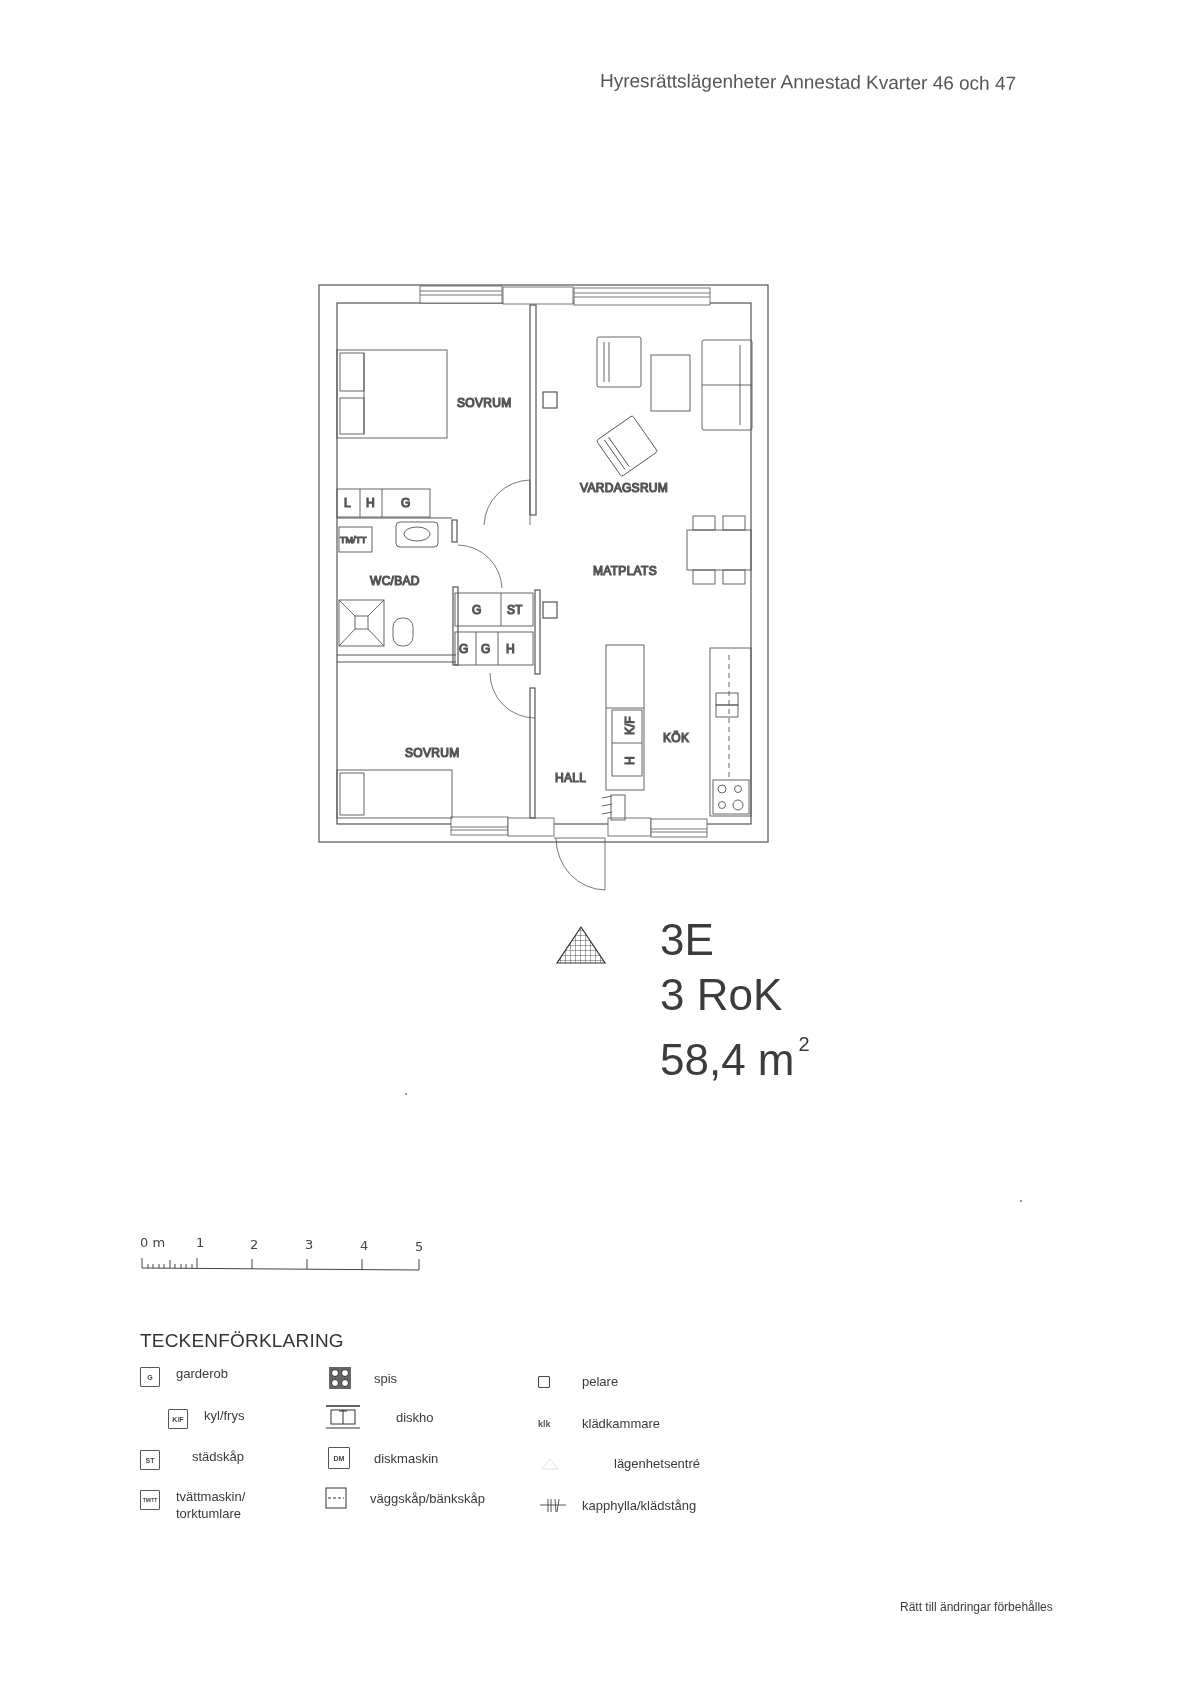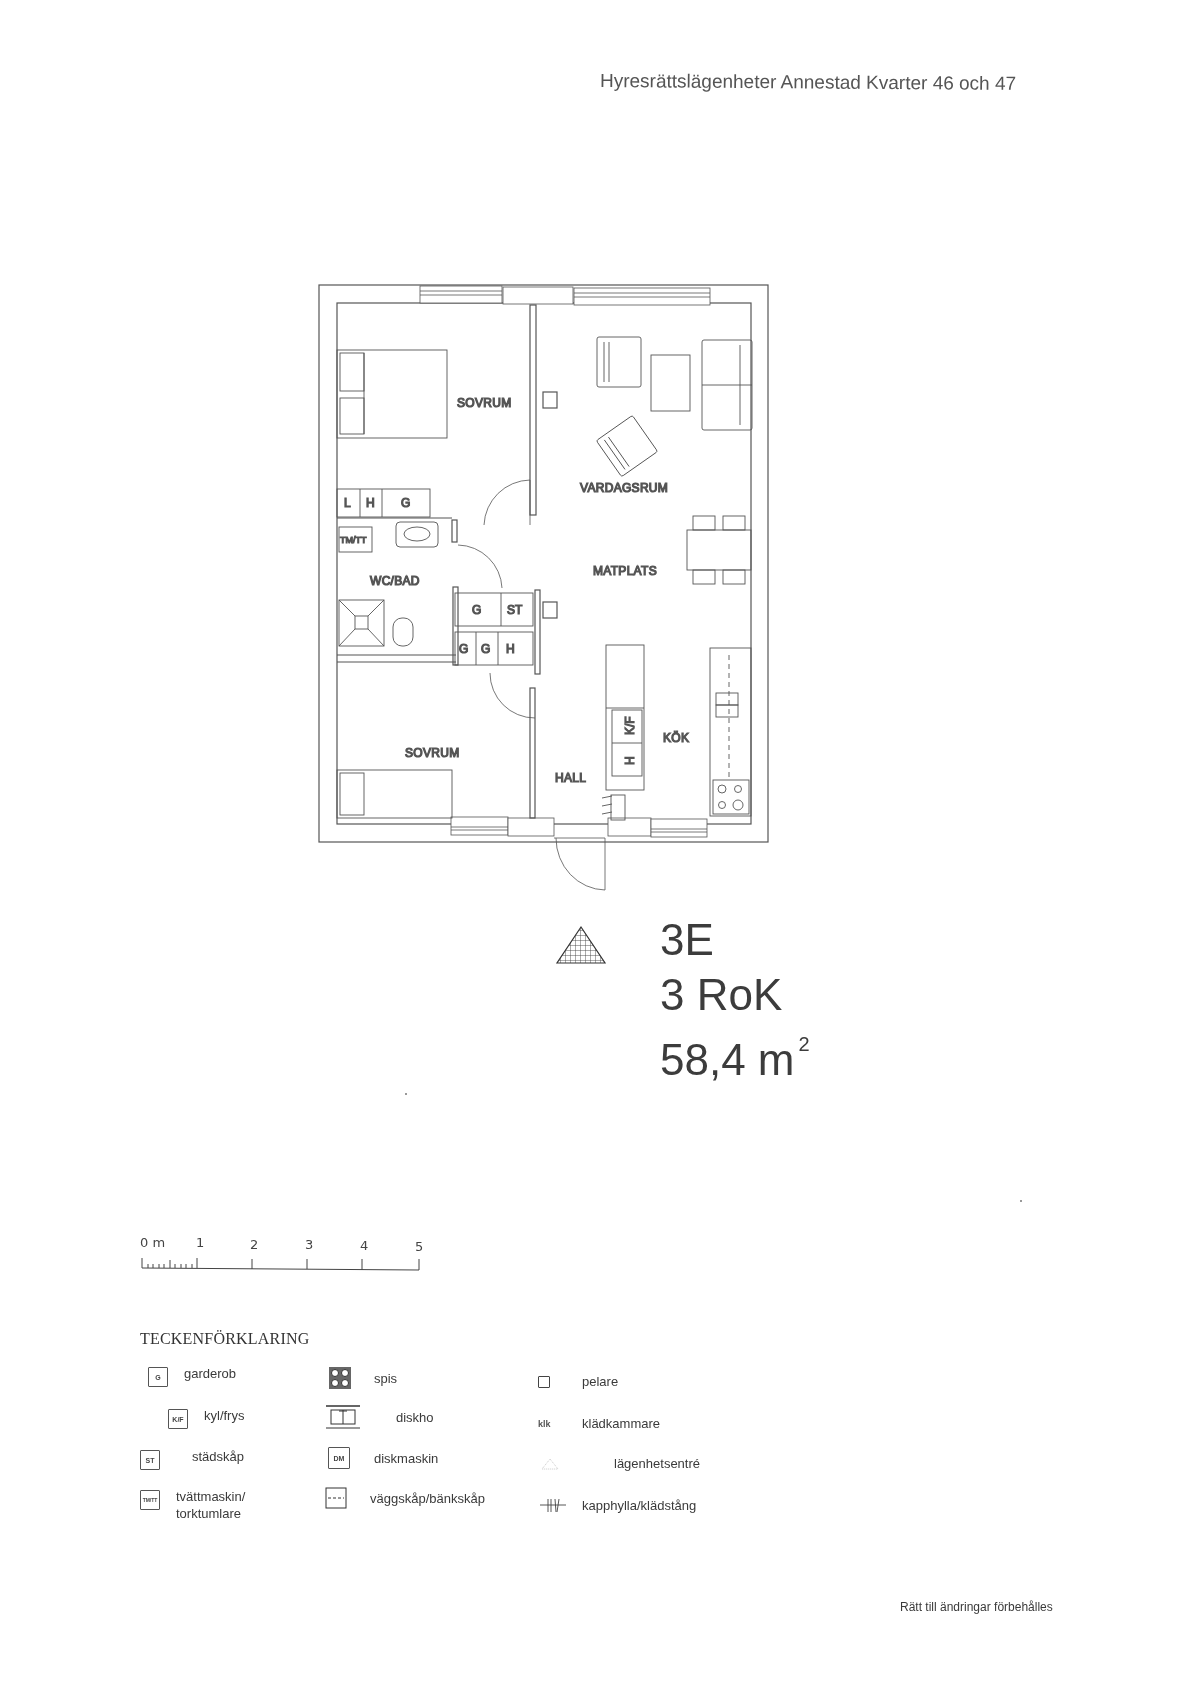--- a/index.html
+++ b/index.html
@@ -12,21 +12,21 @@
   .small-label { font-size: 12px; fill: #444; font-family: "Liberation Sans", sans-serif; }
   #unit-block { left: 555px; top: 915px; }
   .unit-code, .unit-type, .unit-area { position: absolute; font-size: 44px; color: #3c3c3c; white-space: nowrap; font-family: "Liberation Sans", sans-serif; }
   .unit-code { left: 105px; top: 0px; }
   .unit-type { left: 105px; top: 55px; }
   .unit-area { left: 105px; top: 120px; }
   .unit-area sup { font-size: 20px; position: relative; top: -8px; margin-left: 4px; }
   #entrance-triangle { position: absolute; left: 0px; top: 10px; }
   #scale { left: 138px; top: 1235px; }
   .scale-num { position: absolute; font-size: 13px; color: #444; font-family: "DejaVu Sans", sans-serif; }
-  #legend-title { left: 140px; top: 1330px; font-size: 16px; color: #333; letter-spacing: 0.2px; font-family: Liberation Serif, serif; }
+  #legend-title { left: 140px; top: 1330px; font-size: 19px; color: #333; letter-spacing: 0.2px; }
   .legend-item { position: absolute; display: flex; align-items: flex-start; }
   .legend-symbol { width: 36px; height: 24px; display: flex; align-items: center; justify-content: flex-start; font-weight: bold; }
   .legend-text { font-size: 13px; color: #3a3a3a; line-height: 17px; margin-left: 14px; white-space: nowrap; }
   .sym-box { border: 1px solid #555; font-size: 7px; color: #444; width: 18px; height: 18px; display: flex; align-items: center; justify-content: center; border-radius: 1px; }
   #footer-note { left: 900px; top: 1600px; font-size: 12px; color: #3a3a3a; white-space: nowrap; }
   .speck { position: absolute; width: 2px; height: 2px; background: #777; border-radius: 1px; }
 </style>
 </head>
 <body>
 
@@ -230,21 +230,21 @@
       <line x1="169" y1="4" x2="169" y2="14"></line>
       <line x1="224" y1="4" x2="224" y2="15"></line>
       <line x1="281" y1="4" x2="281" y2="15"></line>
   </svg>
 </div>
 
 <div id="legend-title" class="abs">TECKENFÖRKLARING</div>
 
 <div>
 
-  <div class="legend-item" style="left:148px;top:1365px;">
+  <div class="legend-item" style="left:140px;top:1365px;">
     <div class="legend-symbol">
         <div class="sym-box">G</div>
       </div>
     <div class="legend-text" style="margin-left:0">garderob</div>
   </div>
   <div class="legend-item" style="left:140px;top:1407px;padding-left:28px;">
     <div class="legend-symbol">
         <div class="sym-box">K/F</div>
       </div>
     <div class="legend-text" style="margin-left:0">kyl/frys</div>

